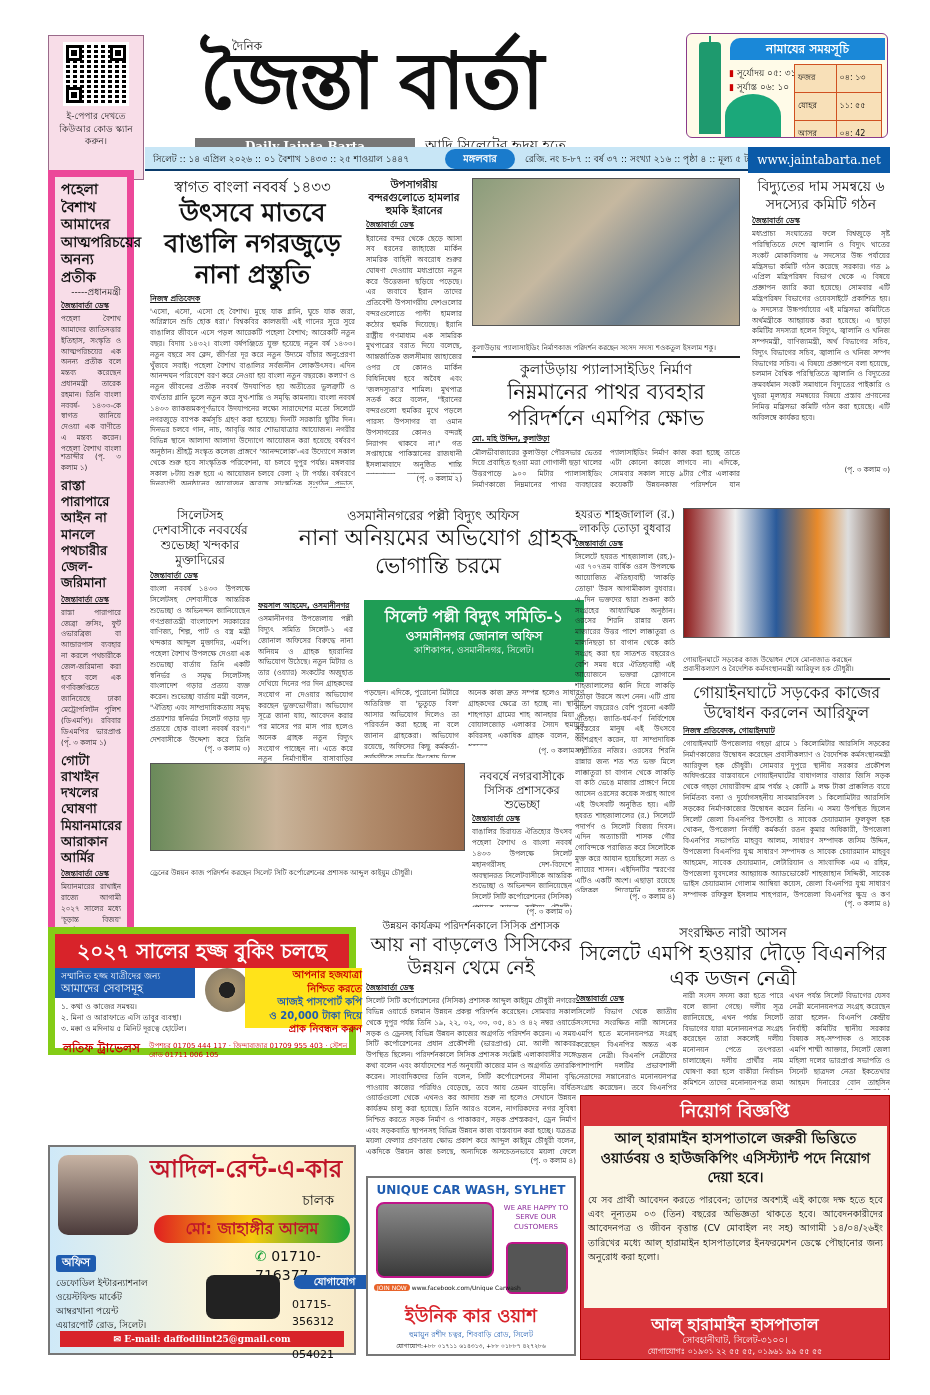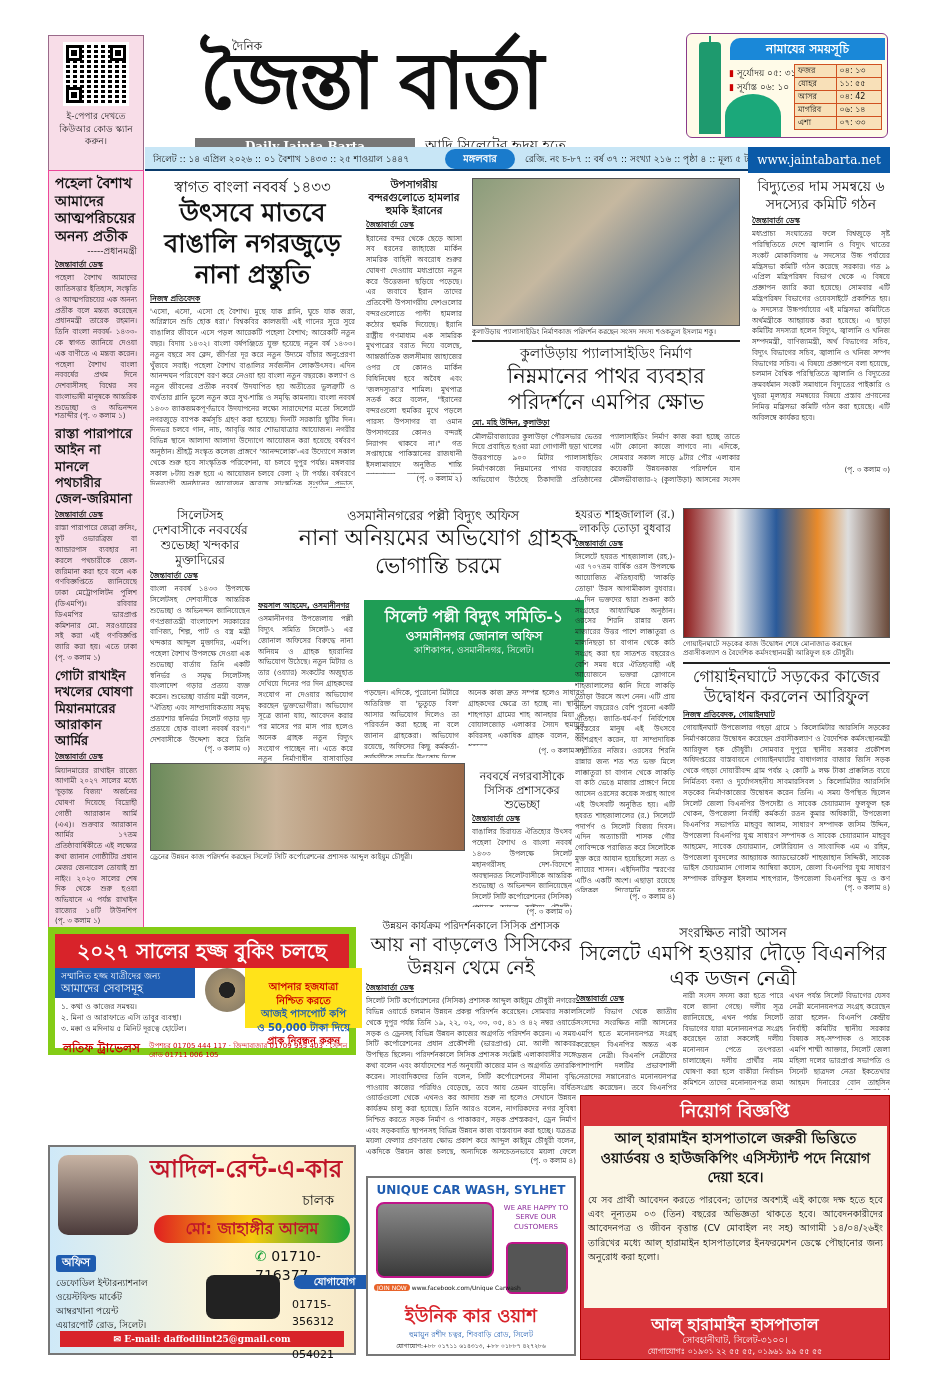--- a/index.html
+++ b/index.html
@@ -5,50 +5,50 @@
 *{box-sizing:border-box;margin:0;padding:0}
 body{width:930px;height:1395px;background:#fff;font-family:"DejaVu Sans",sans-serif;color:#111;position:relative;overflow:hidden;font-size:8px;line-height:1.35}
 .abs{position:absolute}
 .qr-panel{left:48px;top:35px;width:96px;height:145px;background:#f8dde8;border:1px solid #9a6a8a;text-align:center;padding:4px}
 .qr{width:66px;height:64px;margin:2px auto 4px;background:
 repeating-linear-gradient(90deg,#000 0 4px,#fff 4px 7px),#fff;position:relative;border:3px solid #fff}
 .qr::before{content:"";position:absolute;inset:0;background:repeating-linear-gradient(0deg,transparent 0 3px,#fff 3px 5px)}
 .qr .f{position:absolute;width:16px;height:16px;border:3px solid #000;background:#fff;z-index:2}
 .qr .f::after{content:"";position:absolute;left:2px;top:2px;width:6px;height:6px;background:#000}
 .qr-text{font-size:9px;line-height:1.4;color:#222}
-.lcol{left:48px;top:170px;width:96px;height:805px;background:#f8dde8;border:1px solid #ec4899;padding:4px 6px}
+.lcol{left:48px;top:170px;width:86px;height:805px;background:#f8dde8;border:7px solid #ec4899;padding:4px 6px}
 .mast{left:180px;top:20px;width:450px;height:120px}
 .mast-dainik{position:absolute;left:52px;top:18px;font-size:12px}
 .mast-title{position:absolute;left:20px;top:10px;font-family:"DejaVu Serif",serif;font-size:78px;font-weight:bold;letter-spacing:-2px;line-height:1.3}
 .mast-en{position:absolute;left:15px;top:118px;width:220px;height:18px;background:#777;color:#fff;font-family:"DejaVu Serif",serif;font-weight:bold;font-size:12px;text-align:center;line-height:18px}
 .mast-tag{position:absolute;left:245px;top:116px;font-size:14px}
 .namaz{left:686px;top:33px;width:202px;height:105px;background:#fffbe8;border:1px solid #8a3a8a;border-radius:6px;overflow:hidden}
 .namaz-title{position:absolute;left:43px;top:4px;width:155px;height:22px;background:#1a88d8;color:#fff;font-weight:bold;font-size:12px;text-align:center;line-height:22px;border-radius:10px 0 0 0}
 .minaret{position:absolute;left:12px;top:8px;width:22px;height:92px;background:#1e9a6e;border-radius:4px 4px 0 0}
 .minaret::before{content:"";position:absolute;left:10px;top:-6px;width:2px;height:8px;background:#1e9a6e}
 .dome{position:absolute;left:38px;top:60px;width:56px;height:44px;background:#1ba87a;border-radius:50% 50% 0 0}
 .sun{position:absolute;left:42px;top:32px;font-size:9px;line-height:14px}
 .sun span{color:#c00}
 .ntable{position:absolute;left:107px;top:30px;width:88px;border-collapse:collapse;font-size:8px}
-.ntable td{border:1px solid #d05020;background:#f8e0b8;height:13px;padding:0 3px}
+.ntable td{border:1px solid #d05020;background:#f8e0b8;height:13px;padding:8px 3px}
 .datebar{left:145px;top:147px;width:700px;height:24px;background:#c8e6f6;border-bottom:2px solid #0a3a6a;font-size:9px;line-height:24px;padding-left:8px}
 .day-pill{position:absolute;left:300px;top:2px;width:70px;height:20px;background:#1a7bcc;color:#fff;border-radius:10px;text-align:center;line-height:20px;font-weight:bold;font-size:10px}
 .date-left{position:absolute;left:8px}
 .date-right{position:absolute;left:380px}
 .urlbox{left:748px;top:147px;width:142px;height:26px;background:#0a5aa8;color:#fff;font-family:"DejaVu Serif",serif;font-size:12px;text-align:center;line-height:26px}
 h2{font-family:"DejaVu Serif",serif;font-weight:bold;line-height:1.25;text-align:center}
 .src{font-size:7.5px;font-weight:bold;text-decoration:underline;margin:3px 0}
 .body{font-size:7.2px;text-align:justify;line-height:1.5;color:#222}
 .photo{background:linear-gradient(135deg,#8a9c7a,#c6b8a0 40%,#6d7f8e 70%,#b3a58c);border:1px solid #555}
-.caption{font-size:7px;margin-top:2px}
+.caption{font-size:7px;margin-top:18px}
 .rule{border-top:2px solid #222}
 .ad-hajj{left:48px;top:927px;width:308px;height:128px;border:7px solid #84cc16;background:#fff}
 .hajj-head{height:34px;background:#d8232a;color:#fff;font-weight:bold;font-size:20px;text-align:center;line-height:34px}
 .hajj-blue{position:absolute;left:0;top:34px;width:140px;height:30px;background:#1f5cb0;color:#fff;font-size:9px;padding:2px 6px}
-.hajj-yellow{position:absolute;left:190px;top:34px;width:117px;height:60px;background:#ffe31a;color:#c00;font-size:10px;font-weight:bold;text-align:center;padding-top:12px}
+.hajj-yellow{position:absolute;left:190px;top:34px;width:117px;height:60px;background:#ffe31a;color:#c00;font-size:10px;font-weight:bold;text-align:right;padding-top:0}
 .hajj-list{position:absolute;left:6px;top:68px;font-size:7.5px;line-height:1.45}
 .hajj-brand{position:absolute;left:8px;top:106px;font-size:12px;font-weight:bold;color:#c00}
 .hajj-kaaba{position:absolute;left:150px;top:34px;width:44px;height:44px;border-radius:50%;background:radial-gradient(circle,#222 25%,#a79370 26%,#7f7563)}
 .ad-car{left:48px;top:1145px;width:308px;height:210px;border:2px solid #777;background:linear-gradient(90deg,#cfe9f8,#fff6d8 60%,#f7e9c8)}
 .ad-wash{left:366px;top:1176px;width:210px;height:180px;border:2px solid #777;background:#fff}
 .ad-job{left:580px;top:1095px;width:310px;height:265px;background:#d8343a;border:1px solid #a00}
 .job-inner{position:absolute;left:3px;top:30px;width:303px;height:182px;background:#fbf6e6}
 </style>
 </head>
 <body>
@@ -222,21 +222,21 @@
   <div class="hajj-head">২০২৭ সালের হজ্জ বুকিং চলছে</div>
   <div class="hajj-blue">
     <div>সম্মানিত হজ্জ যাত্রীদের জন্য</div>
     <div style="font-size:11px">আমাদের সেবাসমূহ</div>
   </div>
   <div class="hajj-kaaba"></div>
   <div class="hajj-yellow">
     <div>আপনার হজযাত্রা</div>
       <div>নিশ্চিত করতে</div>
     <div style="color:#1f5cb0">আজই পাসপোর্ট কপি</div>
-      <div style="color:#1f5cb0">ও 50,000 টাকা দিয়ে</div>
+      <div style="color:#1f5cb0">ও 20,000 টাকা দিয়ে</div>
     <div>প্রাক নিবন্ধন করুন</div>
   </div>
   <div class="hajj-list">
     <div>১. কথা ও কাজের সমন্বয়।</div>
       <div>২. মিনা ও আরাফাতে এসি তাবুর ব্যবস্থা।</div>
       <div>৩. মক্কা ও মদিনায় ৫ মিনিট দূরত্বে হোটেল।</div>
   </div>
   <div class="hajj-brand">লতিফ ট্রাভেলস</div>
   <div style="position:absolute;left:94px;top:108px;font-size:7px;color:#c00">
     <span>উপশহর</span> <span>01705 444 117</span> ·

